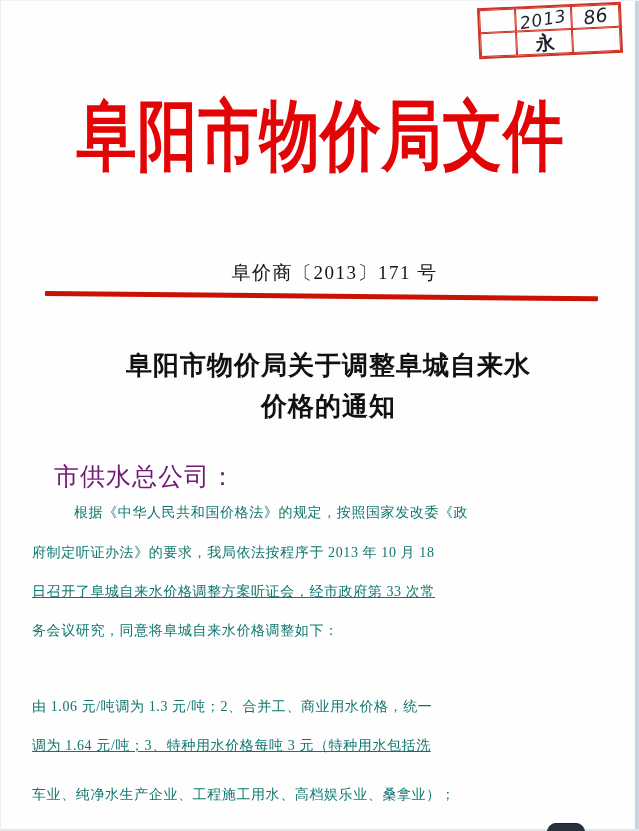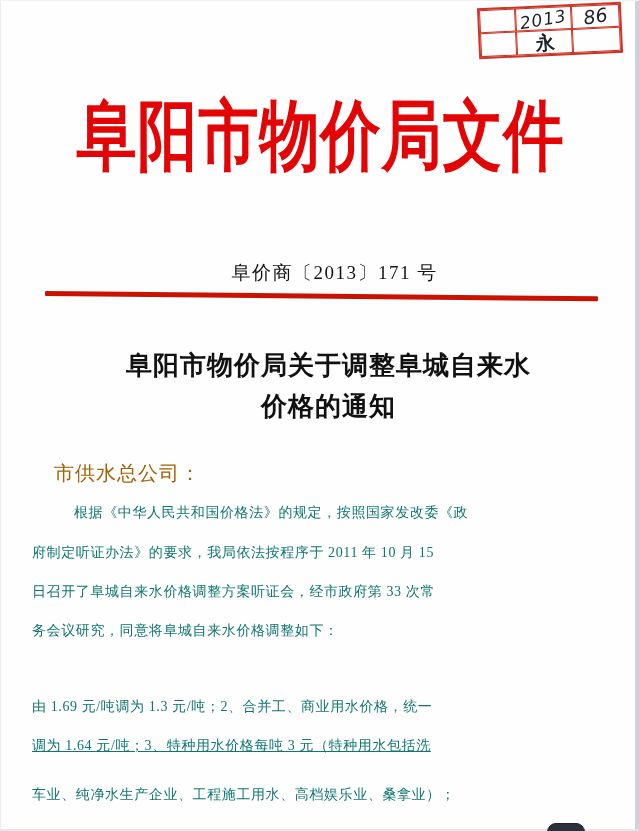--- a/index.html
+++ b/index.html
@@ -84,37 +84,37 @@
     font-weight:bold;
     font-size:26px;
     letter-spacing:1px;
     white-space:nowrap;
   }
   .doc-title.l1{top:347px;}
   .doc-title.l2{top:388px;}
 
   .salutation{
     position:absolute;left:53px;top:459px;
-    color:#a16207;
-    font-size:20px;
+    color:#701a75;
+    font-size:25px;
     letter-spacing:1px;
     white-space:nowrap;
   }
 
   .body-line{
     position:absolute;left:31px;
     color:#0f766e;
     font-size:14px;
     letter-spacing:0.6px;
     white-space:nowrap;
   }
   .indent{padding-left:42px;}
   .bl1{top:503px;}
   .bl2{top:543px;}
-  .bl3{top:582px;}
+  .bl3{top:582px;text-decoration:underline;}
   .bl4{top:621px;text-align:right;}
   .bl5{top:658px;}
   .bl6{top:697px;}
   .bl7{top:736px;text-decoration:underline;}
   .bl8{top:771px;margin-top:14px;}
 
   
   .bottom-pill{
     position:absolute;left:546px;top:822px;width:36px;height:18px;
     background:#28313c;
@@ -151,22 +151,22 @@
   <div class="doc-number">阜价商〔2013〕171 号</div>
 
   <div class="red-rule"></div>
 
   <div class="doc-title l1">阜阳市物价局关于调整阜城自来水</div>
   <div class="doc-title l2">价格的通知</div>
 
   <div class="salutation">市供水总公司：</div>
 
   <div class="body-line bl1 indent">根据《中华人民共和国价格法》的规定，按照国家发改委《政</div>
-  <div class="body-line bl2">府制定听证办法》的要求，我局依法按程序于 2011 年 10 月 15</div>
+  <div class="body-line bl2">府制定听证办法》的要求，我局依法按程序于 2013 年 10 月 18</div>
   <div class="body-line bl3">日召开了阜城自来水价格调整方案听证会，经市政府第 33 次常</div>
   <div class="body-line bl4">务会议研究，同意将阜城自来水价格调整如下：</div>
-  <div class="body-line bl6">由 1.69 元/吨调为 1.3 元/吨；2、合并工、商业用水价格，统一</div>
+  <div class="body-line bl6">由 1.06 元/吨调为 1.3 元/吨；2、合并工、商业用水价格，统一</div>
   <div class="body-line bl7">调为 1.64 元/吨；3、特种用水价格每吨 3 元（特种用水包括洗</div>
   <div class="body-line bl8">车业、纯净水生产企业、工程施工用水、高档娱乐业、桑拿业）；</div>
 
   <div class="bottom-pill"></div>
 
 </div>
 
 </body></html>

